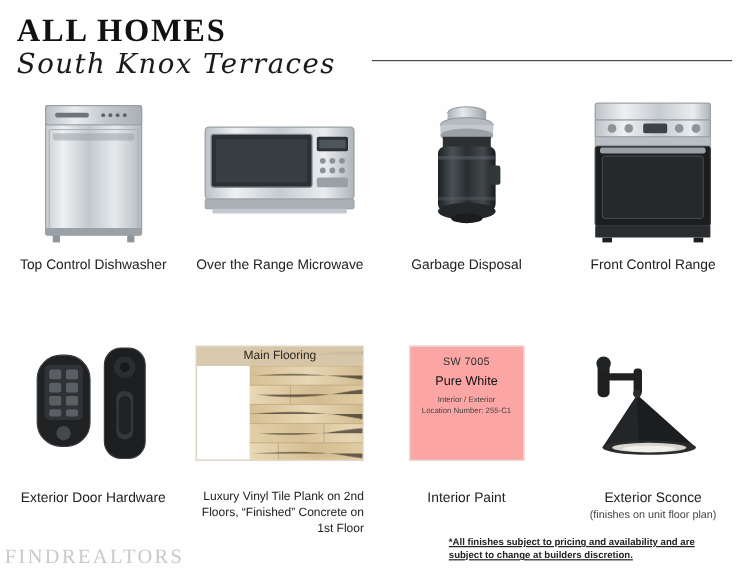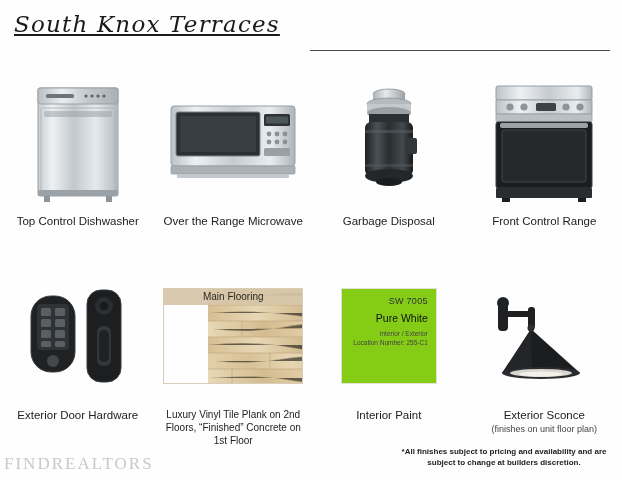--- a/index.html
+++ b/index.html
@@ -43,21 +43,20 @@
   .title-script {
     font-family: "DejaVu Serif", serif;
     font-style: italic;
     font-size: 23px;
     letter-spacing: 1.2px;
     color: #1a1a1a;
     margin: 0;
     padding-left: 2px;
     line-height: 28px;
     white-space: nowrap;
-    text-decoration: underline;
   }
   .header-rule {
     position: absolute;
     right: 0;
     top: 40px;
     width: 300px;
     height: 1px;
     background: #4a4a4a;
   }
 
@@ -84,46 +83,46 @@
   .art {
     height: 128px;
     display: flex;
     align-items: center;
     justify-content: center;
   }
   .caption {
     margin-top: 8px;
     font-size: 11.5px;
     line-height: 15px;
-    text-align: center;
+    text-align: right;
     color: #222;
     max-width: 140px;
   }
   .caption.small {
     font-size: 10px;
     line-height: 13px;
   }
   .caption-sub {
     font-size: 9px;
     color: #444;
     line-height: 12px;
   }
 
   
   svg { display: block; }
 
   
   .paint-swatch {
     width: 96px;
     height: 96px;
-    background: #84cc16;
+    background: #fca5a5;
     border: 1px solid #e2e0d8;
     box-sizing: border-box;
     padding: 7px 8px;
-    text-align: right;
+    text-align: center;
   }
   .paint-code {
     font-size: 9px;
     color: #333;
     letter-spacing: 0.3px;
     margin-bottom: 6px;
   }
   .paint-name {
     font-size: 10.5px;
     font-weight: normal;
@@ -155,45 +154,47 @@
     font-size: 10px;
     text-align: center;
     padding: 2px 0 3px;
     color: #2c2820;
     z-index: 2;
   }
 
   
   .disclaimer {
     position: absolute;
-    right: 2px;
+    right: 16px;
     bottom: 12px;
     width: 232px;
-    text-align: center;
+    text-align: left;
     font-size: 8px;
     font-weight: bold;
     line-height: 11px;
     color: #222;
+    text-decoration: underline;
   }
   .watermark {
     position: absolute;
     left: 4px;
     bottom: 6px;
     font-family: "Liberation Serif", serif;
     font-size: 17px;
     letter-spacing: 2px;
     color: #c9c9c9;
   }
 </style>
 </head>
 <body>
 
 <div class="sheet">
 
   <div class="header">
+    <div class="title-main">ALL HOMES</div>
     <div class="title-script">South Knox Terraces</div>
     <div class="header-rule"></div>
   </div>
 
   <div class="row row-1">
 
     <div class="cell">
       <div class="art">
         <svg width="108" height="128" viewBox="0 0 108 128">
           <defs>

